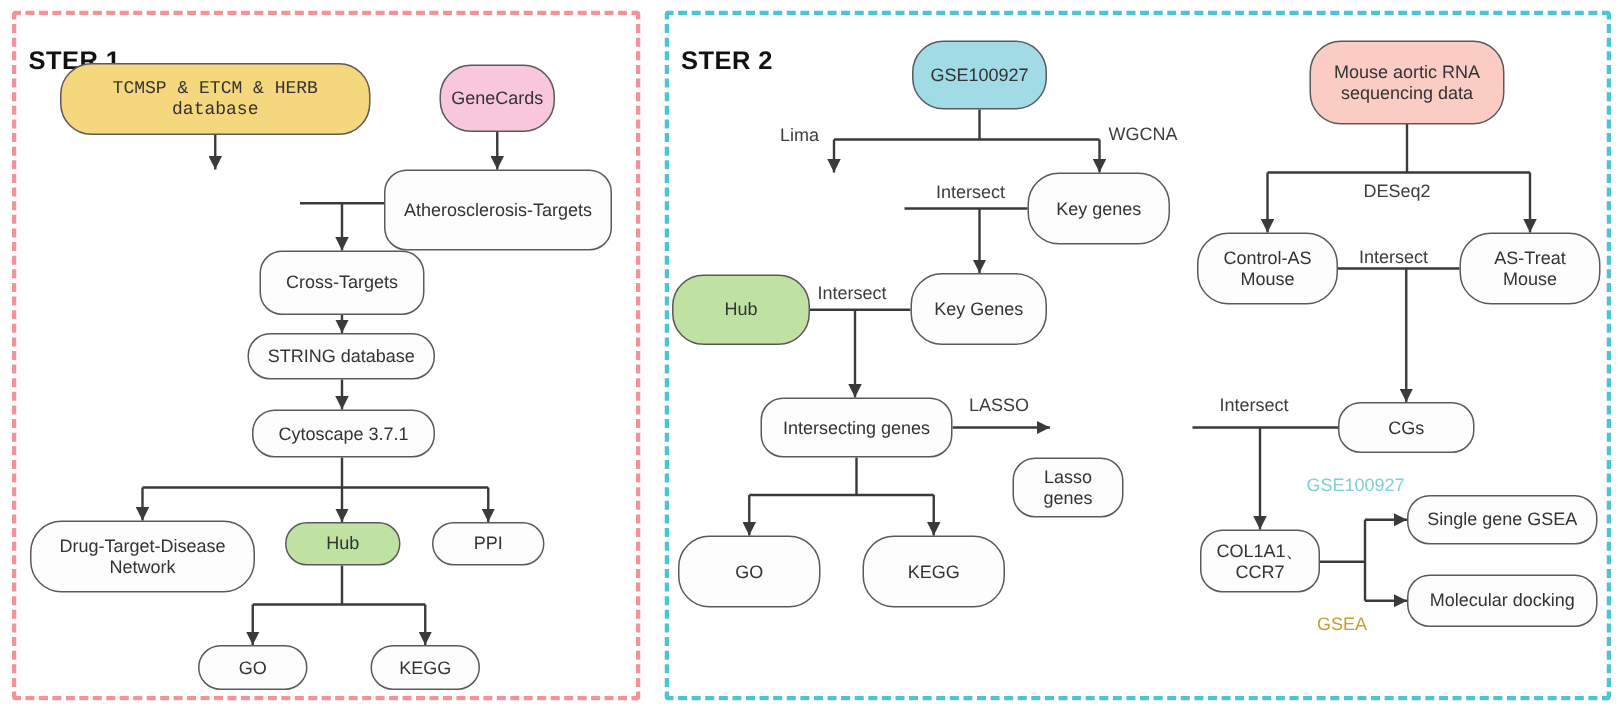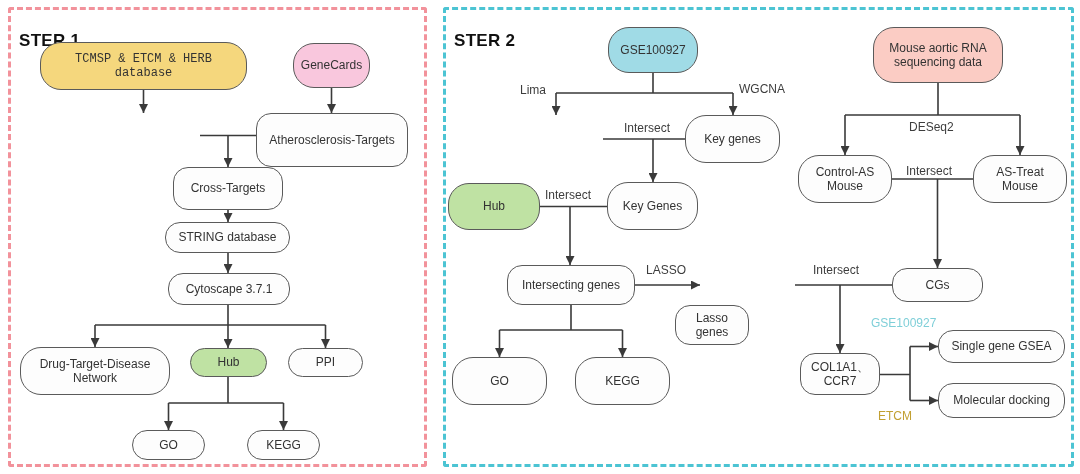--- a/index.html
+++ b/index.html
@@ -111,15 +111,15 @@
 
   <div class="lbl" style="left:520px;top:83px;">Lima</div>
   <div class="lbl" style="left:739px;top:82px;">WGCNA</div>
   <div class="lbl" style="left:624px;top:121px;">Intersect</div>
   <div class="lbl" style="left:545px;top:188px;">Intersect</div>
   <div class="lbl" style="left:646px;top:263px;">LASSO</div>
   <div class="lbl" style="left:909px;top:120px;">DESeq2</div>
   <div class="lbl" style="left:906px;top:164px;">Intersect</div>
   <div class="lbl" style="left:813px;top:263px;">Intersect</div>
   <div class="lbl tag-cyan" style="left:871px;top:316px;">GSE100927</div>
-  <div class="lbl tag-gold" style="left:878px;top:409px;">ETCM</div>
+  <div class="lbl tag-gold" style="left:878px;top:409px;">GSEA</div>
 
 </div>
 
 </body></html>

